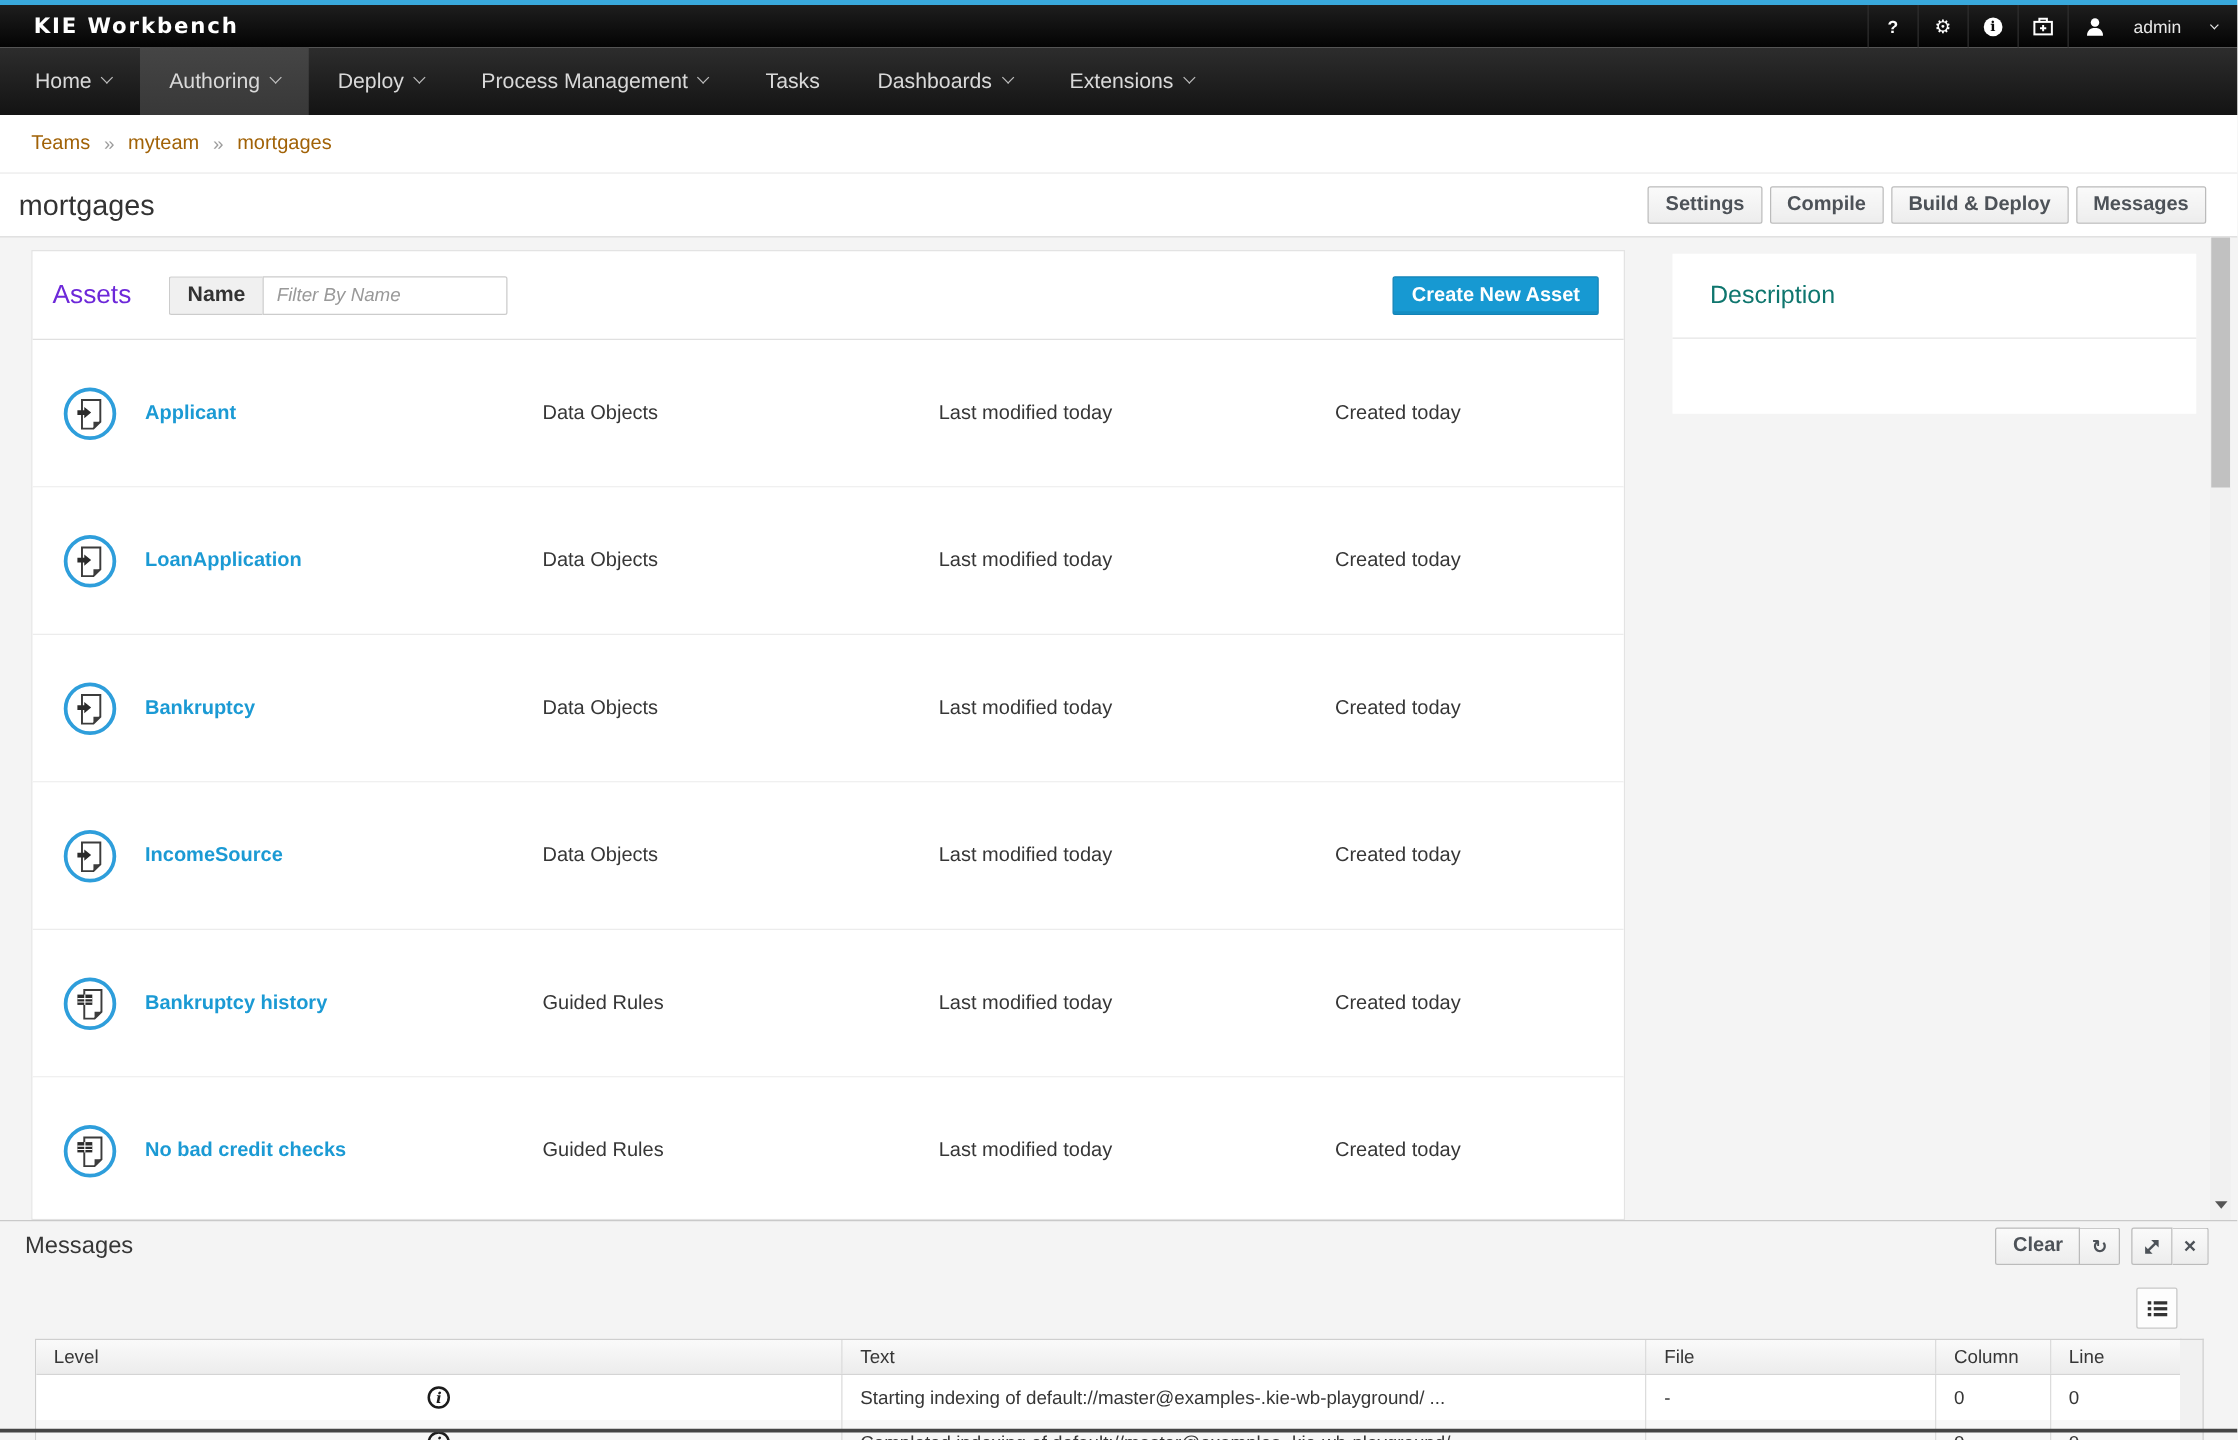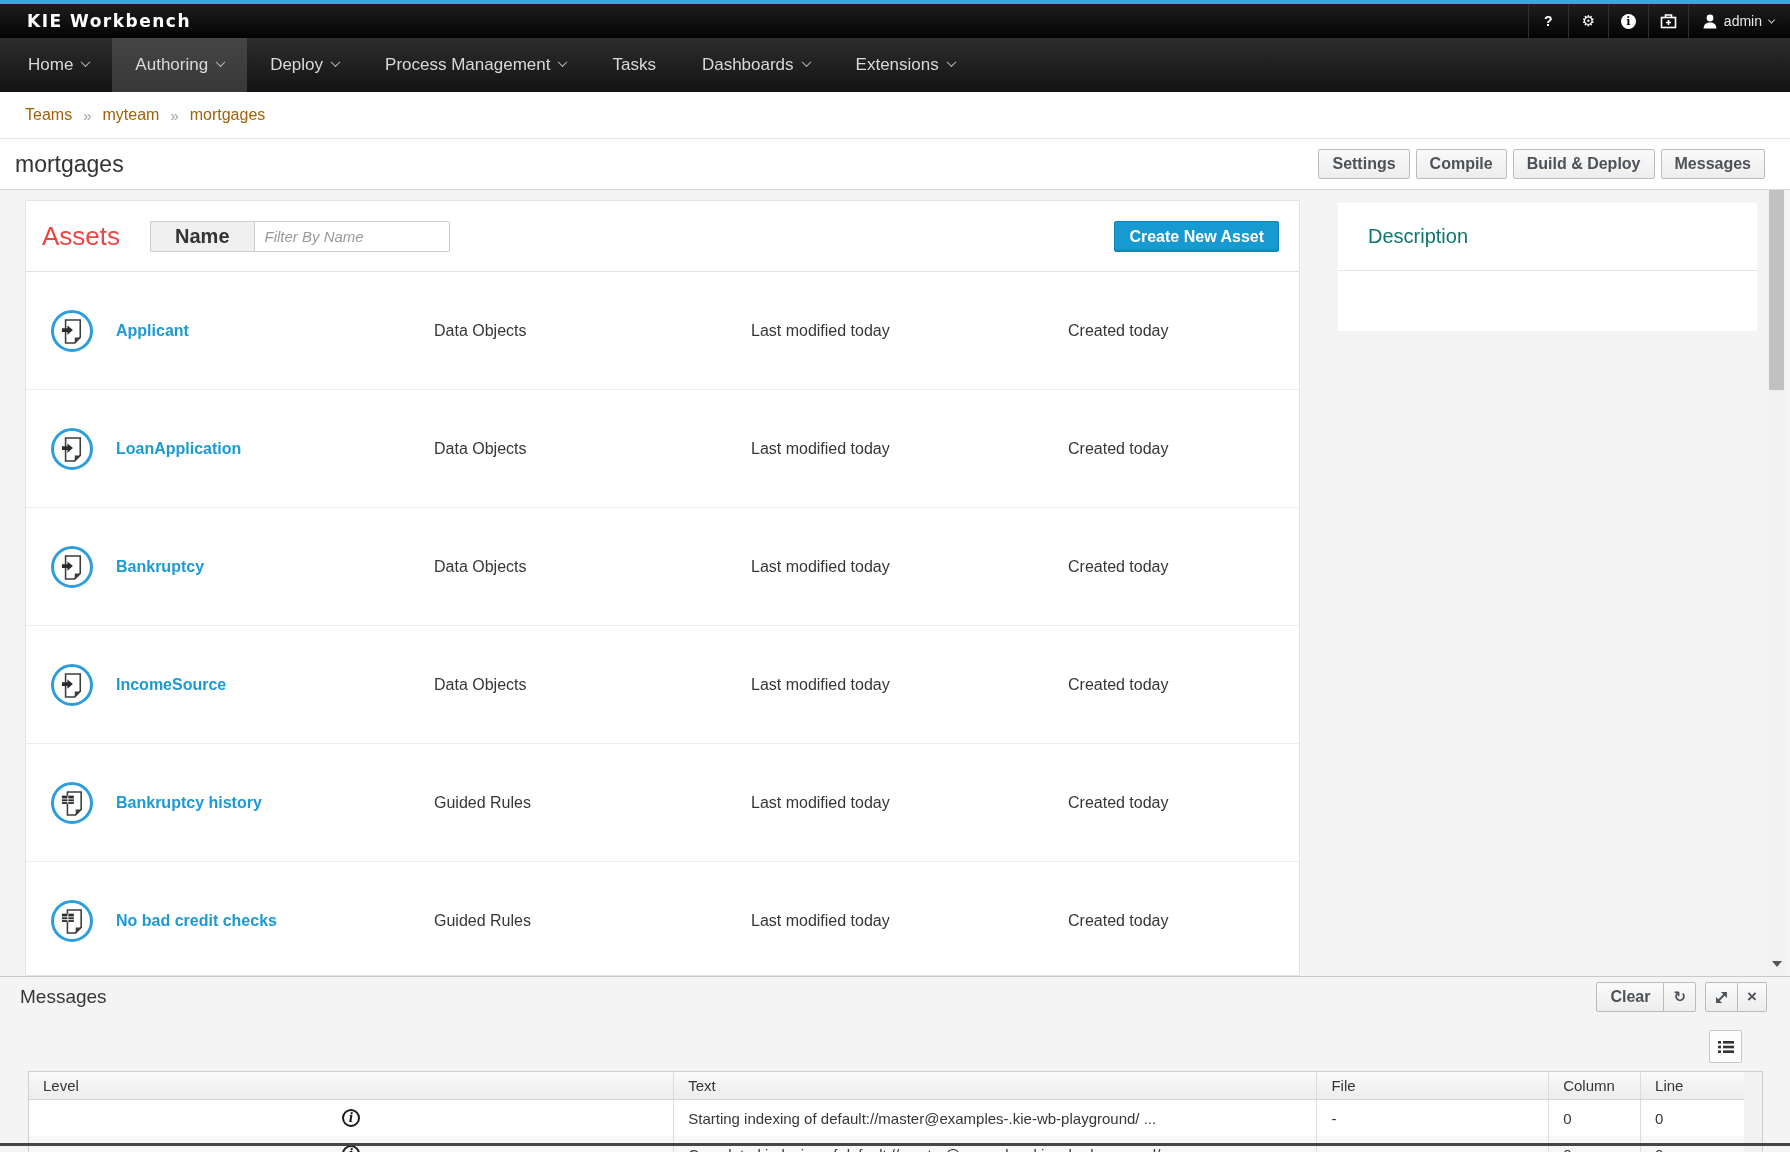--- a/index.html
+++ b/index.html
@@ -25,21 +25,21 @@
     border-left:1px solid #2f2f2f; color:#fff; cursor:pointer;
   }
   .m-icon-cell.q { font-weight:700; font-size:14px; }
   .gear-glyph { font-family:"DejaVu Sans",sans-serif; font-size:15px; line-height:1; }
   .info-circle-white {
     width:15px; height:15px; background:#fff; color:#0a0a0a; border-radius:50%;
     font-size:11px; font-weight:700; display:flex; align-items:center; justify-content:center;
     font-family:"DejaVu Serif",serif;
   }
   .user-cell {
-    display:flex; align-items:center; gap:7px; padding:0 16px 0 14px;
+    display:flex; align-items:center; gap:24px; padding:0 16px 0 14px;
     border-left:1px solid #2f2f2f; color:#e8e8e8; font-size:14px; cursor:pointer;
   }
   .chev { display:inline-block; width:7px; height:7px; border-right:1.5px solid currentColor;
     border-bottom:1.5px solid currentColor; transform:rotate(45deg) translate(-1px,-1px); }
   .chev.small { width:5px; height:5px; }
   
   .nav {
     position:absolute; left:0; top:38px; width:1790px; height:54px;
     background:linear-gradient(#2d2d2d,#131313); display:flex; padding-left:5px;
   }
@@ -71,25 +71,25 @@
   }
   
   .assets-card {
     position:absolute; left:25px; top:200px; width:1275px; height:776px;
     background:#fff; border:1px solid #e3e3e3; overflow:hidden;
   }
   .assets-header {
     height:71px; display:flex; align-items:center; border-bottom:1px solid #e0e0e0;
     padding-left:16px; position:relative;
   }
-  .assets-title { font-size:26px; color:#ef4444; }
+  .assets-title { font-size:21px; color:#6d28d9; }
   .filter-group { display:flex; margin-left:30px; height:31px; }
   .filter-addon {
     background:#f0f0f0; border:1px solid #ccc; border-right:none; border-radius:2px 0 0 2px;
-    font-size:20px; font-weight:600; color:#333; padding:0 24px; display:flex; align-items:center;
+    font-size:17px; font-weight:600; color:#333; padding:0 14px; display:flex; align-items:center;
     cursor:pointer;
   }
   .filter-input {
     width:196px; border:1px solid #ccc; border-radius:0 2px 2px 0; font-family:inherit;
     font-size:15px; padding:0 10px; color:#333; outline:none;
   }
   .filter-input::placeholder { font-style:italic; color:#999; }
   .btn-primary {
     position:absolute; right:20px; top:20px; height:31px;
     background:#1799d2; border:1px solid #1282b6; border-radius:2px; color:#fff;

